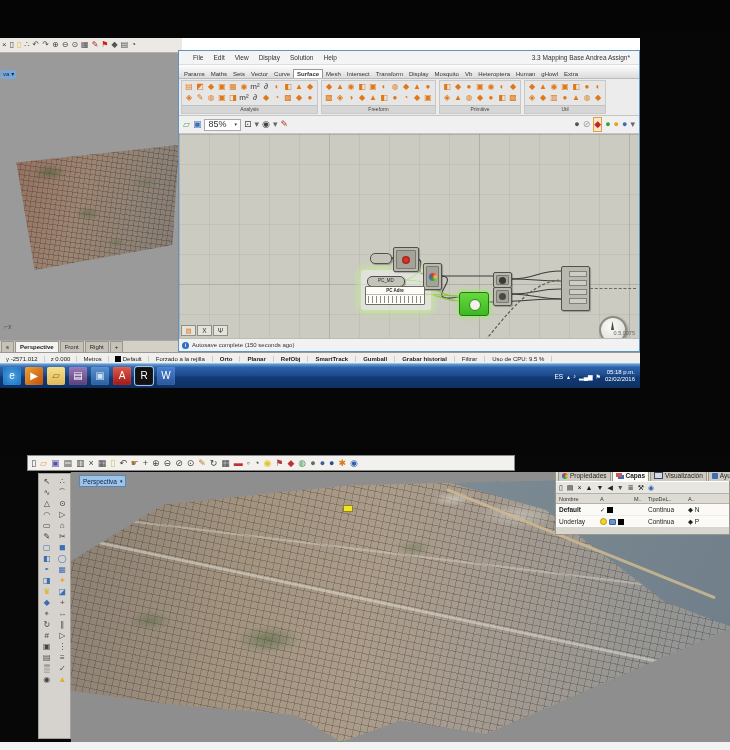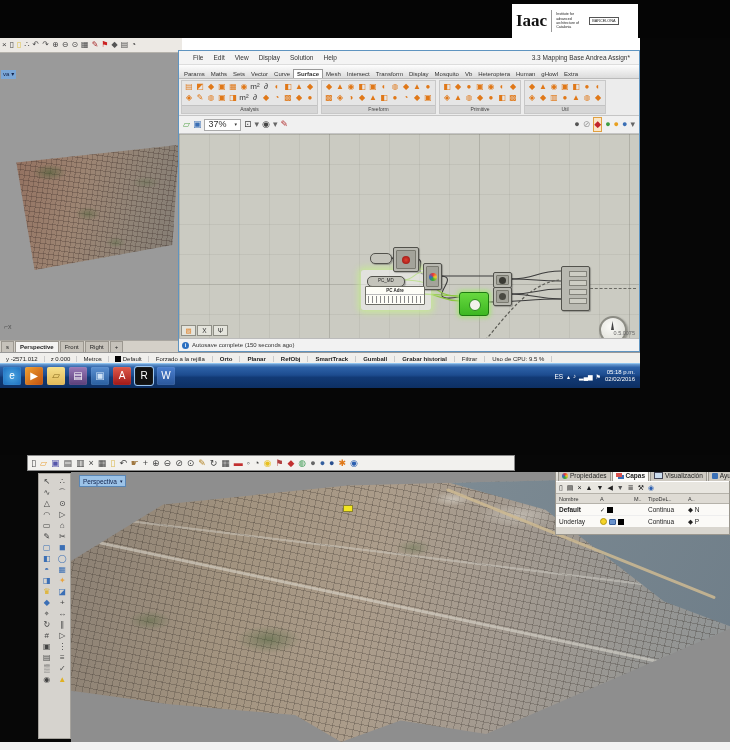--- a/index.html
+++ b/index.html
@@ -148,26 +148,20 @@
   .lock{width:5px;height:4px;background:#6a93cc;border:1px solid #3a5f99;border-radius:1px;}
   .sw{width:6px;height:6px;background:#000;}
   #bottom-white{left:0;top:742px;width:730px;height:8px;background:#f2f2f2;}
 </style>
 </head>
 <body>
 
 <div id="stage">
 
   <div id="top-black" class="abs"></div>
-  <div id="logo" class="abs">
-    <span class="wordmark">Iaac</span>
-    <span class="sep"></span>
-    <span class="inst">Institute for advanced architecture of Catalonia</span>
-    <span class="badge">BARCELONA</span>
-  </div>
   <div id="mid-black" class="abs"></div>
   <div id="right-black" class="abs"></div>
 
   <div id="left-rhino" class="abs">
     <div id="lr-toolbar" class="abs">
         <span class="ico">×</span>
         <span class="ico">▯</span>
         <span class="ico" style="color: rgb(224, 192, 64);">▯</span>
         <span class="ico">∴</span>
         <span class="ico">↶</span>
@@ -330,21 +324,21 @@
           </div>
         <div class="gh-gfoot">Util</div>
       </div>
     </div>
     <div id="gh-canvasbar">
       <span class="cluster">
           <span class="" style="color: rgb(88, 164, 76);">▱</span>
           <span class="" style="color: rgb(59, 111, 181);">▣</span>
         </span>
       <span id="gh-zoom">
-          <i style="font-style:normal">37%</i>
+          <i style="font-style:normal">85%</i>
           <i style="font-style:normal;font-size:5px">▾</i>
         </span>
       <span class="cluster">
           <span class="" style="color: rgb(68, 68, 68);">⊡</span>
           <span class="" style="color: rgb(102, 102, 102);">▾</span>
           <span class="" style="color: rgb(68, 68, 68);">◉</span>
           <span class="" style="color: rgb(102, 102, 102);">▾</span>
           <span class="" style="color: rgb(176, 48, 48);">✎</span>
         </span>
       <span class="cluster right">

